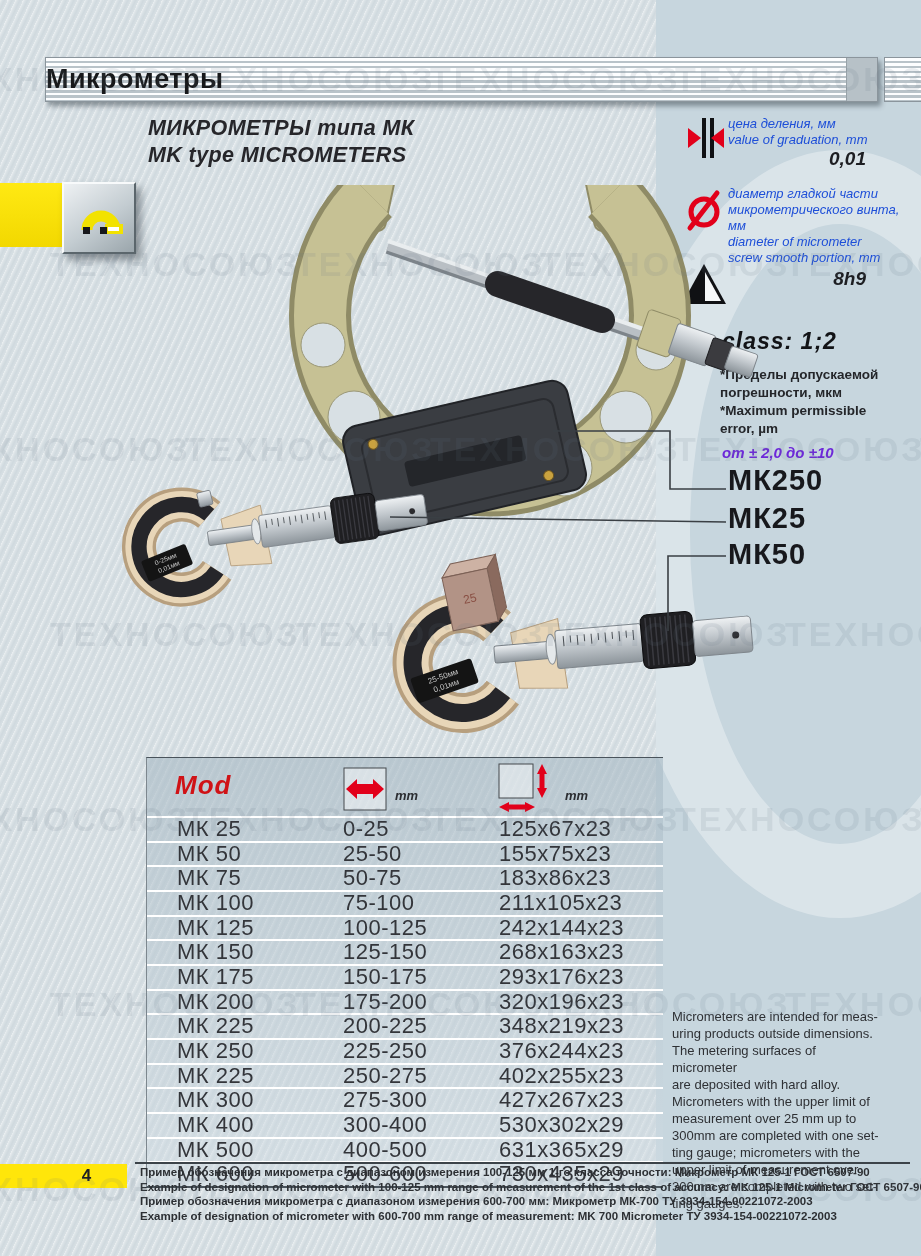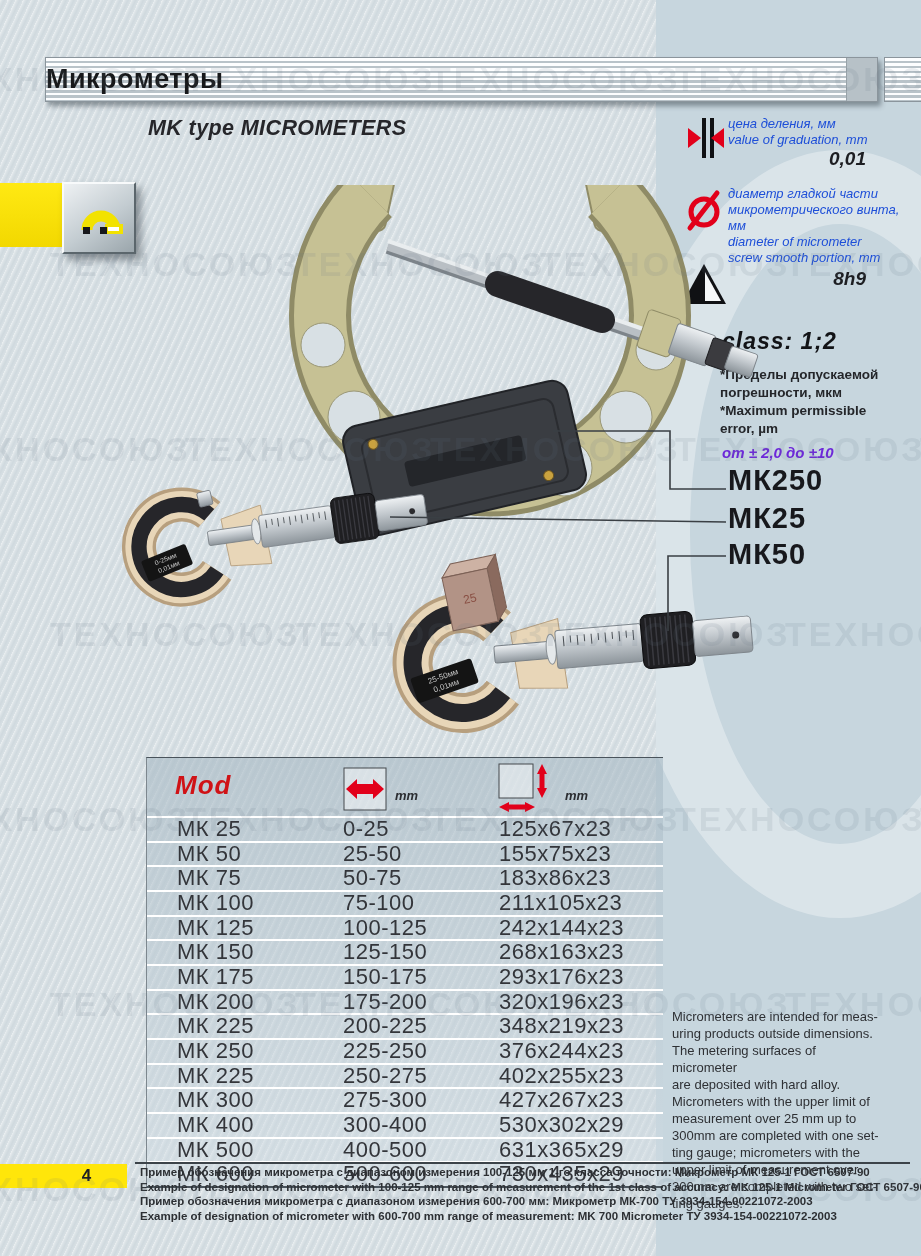--- a/index.html
+++ b/index.html
@@ -129,20 +129,21 @@
 ting gauges.</div>
   </div>
 
   <div class="band">
     <span>Микрометры</span>
     <div class="band-cap"></div>
   </div>
   <div class="band2"></div>
 
   <div class="intro">
+    <div>МИКРОМЕТРЫ типа МК</div>
     <div>MK type MICROMETERS</div>
   </div>
 
   <div class="ytab"></div>
   <div class="ybtn">
     <svg width="56" height="56" viewBox="0 0 56 56">
       <path d="M 16,40 A 14,14 0 1 1 44,40" fill="none" stroke="#f2e200" stroke-width="11"></path>
       <rect x="34" y="34" width="18" height="10" fill="#f2e200"></rect>
       <rect x="12" y="37" width="7" height="7" fill="#17181c"></rect>
       <rect x="29" y="37" width="7" height="7" fill="#17181c"></rect>

